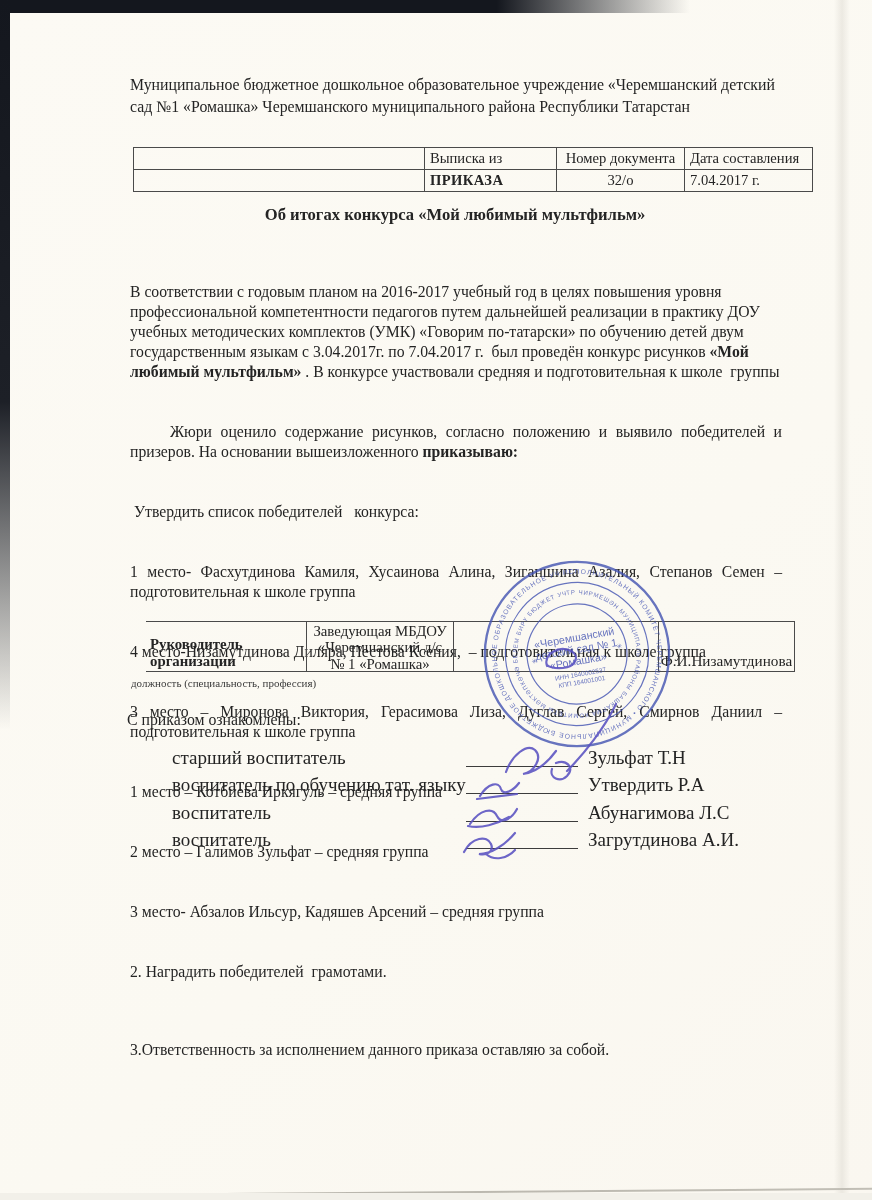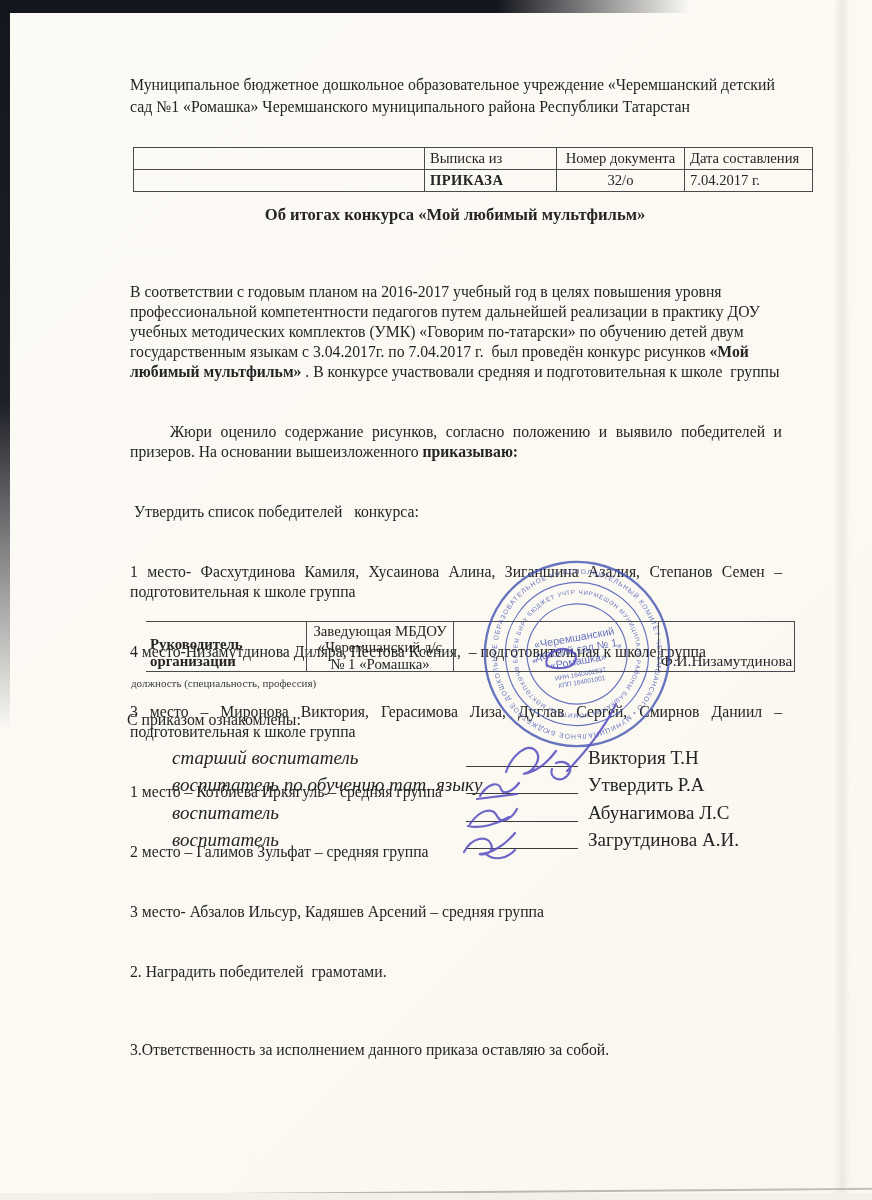--- a/index.html
+++ b/index.html
@@ -65,21 +65,21 @@
   .cell-name{width:137px;border-left:1px solid #4a4a4a;border-right:1px solid #4a4a4a;
     display:flex;align-items:flex-end;justify-content:center;
     font-size:15.2px;padding-bottom:2px;white-space:nowrap;}
   .footnote{left:131px;top:677px;font-size:11px;color:#3a3a3a;
     font-family:"Liberation Serif",serif;}
 
   .ack-label{left:127px;top:711px;font-size:15.8px;}
 
   .ack-rows{left:172px;top:741px;width:620px;font-size:19px;}
   .ack-row{display:flex;height:27.6px;align-items:flex-end;}
-  .ack-pos{width:294px;white-space:nowrap;overflow:visible;font-style:italic;}
+  .ack-pos{width:294px;white-space:nowrap;overflow:visible;}
   .sigline{width:112px;height:23px;border-bottom:1.3px solid #3c3c3c;flex:none;margin:0 10px 2px 0;}
   .ack-name{white-space:nowrap;}
 
   
   .stamp{left:479px;top:556px;width:196px;height:196px;
     transform:rotate(-10deg);opacity:.8;}
   .stamp text{font-family:"Liberation Sans",sans-serif;fill:#4353b2;}
 
   .signatures{left:440px;top:630px;width:260px;height:240px;}
 </style>
@@ -133,21 +133,21 @@
     <div class="cell cell-name">Ф.И.Низамутдинова</div>
   </div>
   <div class="abs footnote">должность (специальность, профессия)</div>
 
   <div class="abs ack-label">С приказом ознакомлены:</div>
 
   <div class="abs ack-rows">
     <div class="ack-row">
       <span class="ack-pos">старший воспитатель</span>
       <span class="sigline"></span>
-      <span class="ack-name">Виктория Т.Н</span>
+      <span class="ack-name">Зульфат Т.Н</span>
     </div>
     <div class="ack-row">
       <span class="ack-pos">воспитатель по обучению тат. языку</span>
       <span class="sigline"></span>
       <span class="ack-name">Утвердить Р.А</span>
     </div>
     <div class="ack-row">
       <span class="ack-pos">воспитатель</span>
       <span class="sigline"></span>
       <span class="ack-name">Абунагимова Л.С</span>

